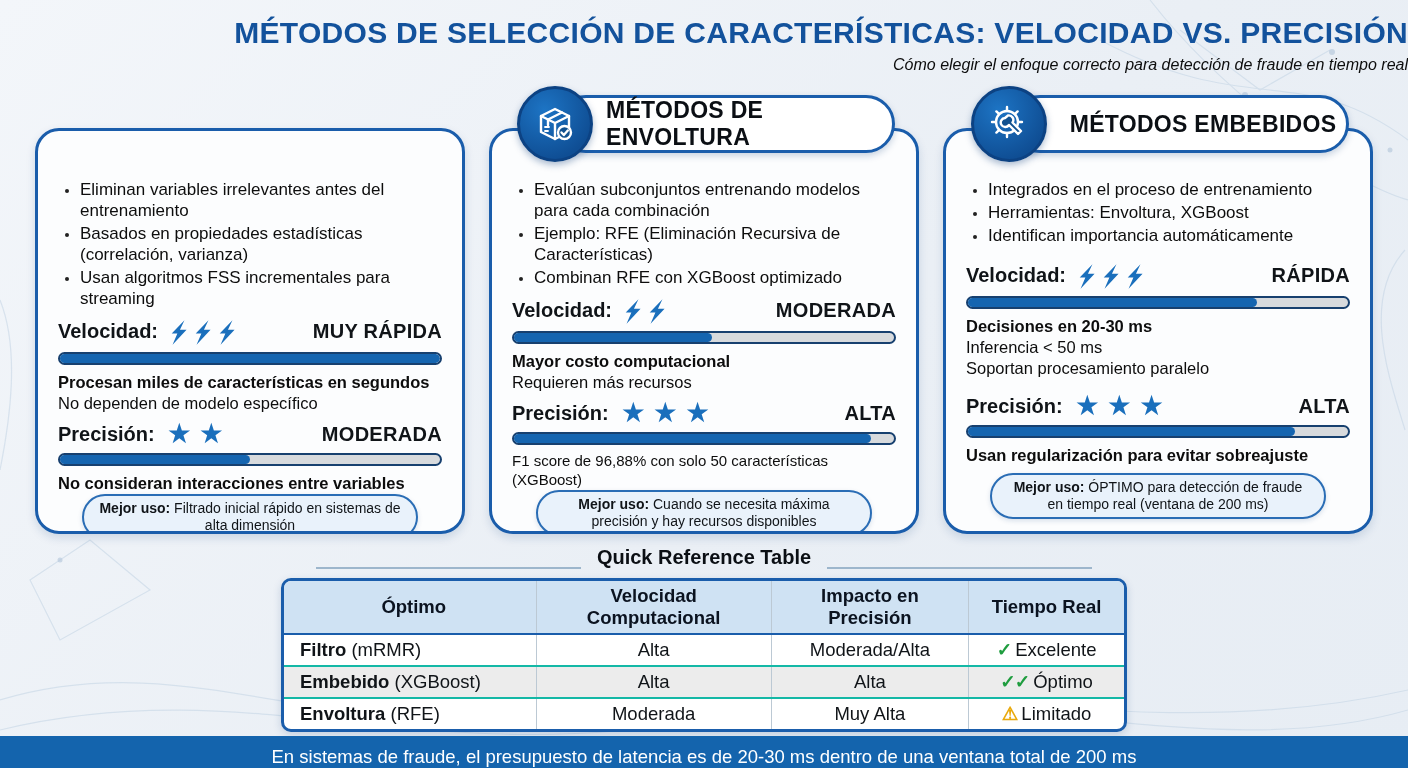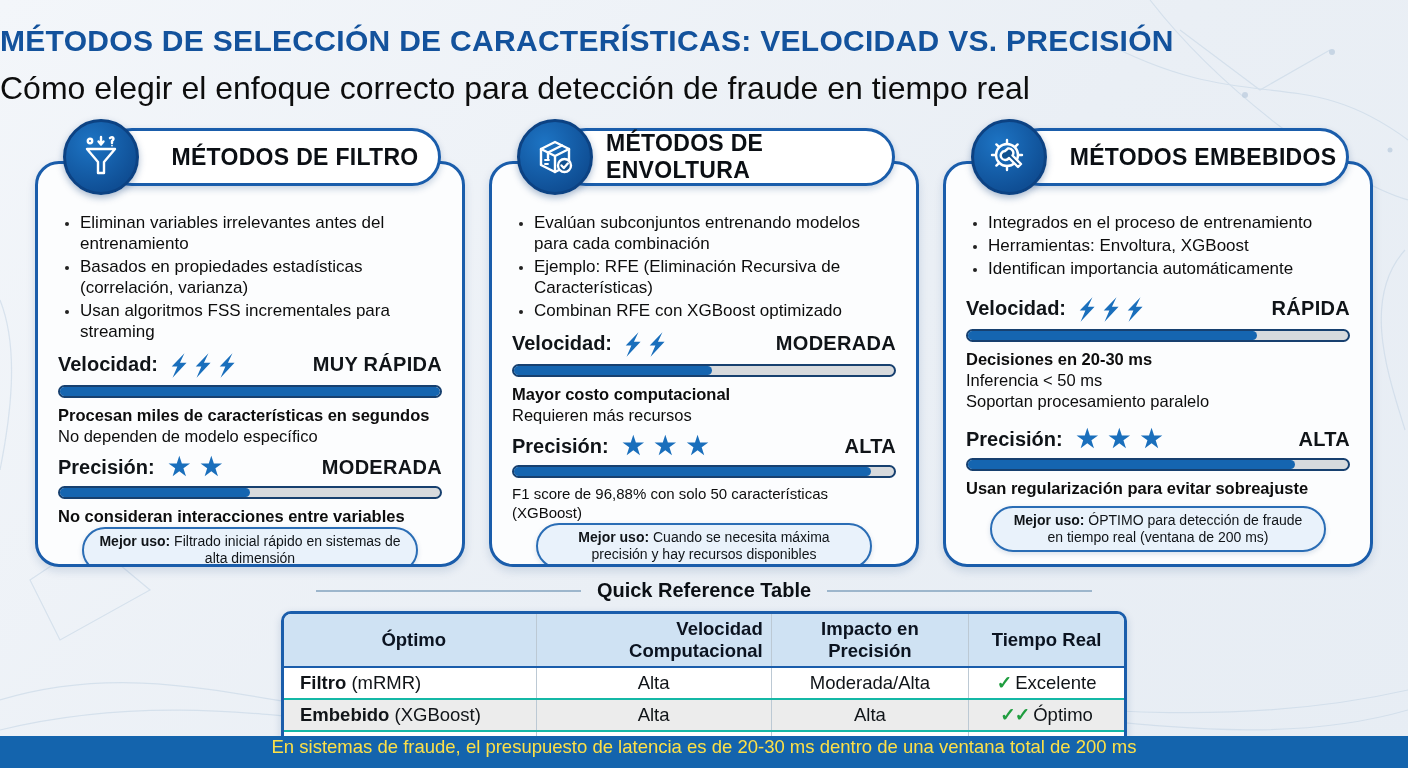--- a/index.html
+++ b/index.html
@@ -7,23 +7,23 @@
     --footer-bg:#1464ad; --success:#1f9d3f; --warning:#e9a90c; --thead-bg:#cfe2f3;
   }
   *{box-sizing:border-box; margin:0; padding:0;}
   html,body{width:1408px; height:768px;}
   body{font-family:"Liberation Sans", sans-serif; color:#101418; overflow:hidden;}
   .page{position:relative; width:1408px; height:768px; background:linear-gradient(135deg,#f3f6fa 0%, #eaeff5 55%, #e7edf4 100%); overflow:hidden;}
   .bg-deco{position:absolute; inset:0; z-index:0; pointer-events:none;}
   .content{position:relative; z-index:1; height:100%;}
 
   
-  .hdr{text-align:left; padding-top:24px;}
+  .hdr{text-align:right; padding-top:16px;}
   .hdr-title{font-size:30px; font-weight:800; color:var(--title-blue); letter-spacing:.3px;}
-  .hdr-sub{font-size:32px; color:#0d0d0d; margin-top:12px;}
+  .hdr-sub{font-size:16px; color:#0d0d0d; margin-top:6px;font-style:italic;}
 
   
   .cards{display:flex; justify-content:center; gap:24px; margin-top:12px; height:448px;}
   .card{position:relative; width:430px; height:100%;}
   .pill-row{position:absolute; top:0; left:28px; right:24px; height:76px; display:flex; align-items:center; z-index:3;}
   .icon-circle{width:76px; height:76px; border-radius:50%; background:radial-gradient(circle at 35% 30%, #1d74c4, #0f4e94 75%); border:3px solid #0c4283; display:flex; align-items:center; justify-content:center; z-index:4; box-shadow:0 3px 7px rgba(15,60,120,.35); flex:0 0 auto;}
   .pill{flex:1; height:58px; margin-left:-36px; padding-left:46px; background:#fff; border:3px solid var(--border-blue); border-radius:34px; display:flex; align-items:center; justify-content:center; font-size:23px; font-weight:bold; letter-spacing:.3px; color:#0b0f14; box-shadow:0 3px 7px rgba(15,60,120,.22);}
   .card-body{position:absolute; top:42px; left:0; right:0; bottom:0; background:#fcfdfe; border:3px solid var(--border-blue); border-radius:24px; box-shadow:0 4px 10px rgba(15,60,120,.15); padding:48px 20px 12px 20px; display:flex; flex-direction:column; overflow:hidden;}
   .bullets{list-style:disc; padding-left:22px; font-size:17px; line-height:1.24; color:#0d0d0d;}
   .bullets li{margin-bottom:2px;}
@@ -37,37 +37,37 @@
   .rating-word{margin-left:auto; font-size:20px; font-weight:bold; letter-spacing:.3px;}
   .bar{height:13px; margin-top:7px; background:#d7dadd; border:2px solid #17406f; border-radius:9px; overflow:hidden;}
   .bar-fill{height:100%; background:var(--accent); border-radius:0 7px 7px 0;}
   .notes{margin-top:7px; font-size:16.5px; line-height:1.26; color:#0d0d0d;}
   .note.b{font-weight:bold;}
   .note.small{font-size:15px;}
   .best-use{margin-top:auto; margin-left:24px; margin-right:24px; background:#e9f2fb; border:2.5px solid #2a6db5; border-radius:30px; padding:4px 14px; text-align:center; font-size:14px; line-height:1.22; box-shadow:0 2px 5px rgba(15,60,120,.15);}
   .b{font-weight:bold;}
 
   
-  .table-title-row{display:flex; align-items:center; justify-content:center; gap:16px; margin-top:12px;}
+  .table-title-row{display:flex; align-items:flex-end; justify-content:center; gap:16px; margin-top:12px;}
   .tline{height:2px; width:265px; background:#9db6cc;}
   .table-title{font-size:20px; font-weight:bold; color:#0b0f14;}
   .qtable-wrap{width:846px; margin:9px auto 0 auto; border:3px solid var(--border-blue); border-radius:10px; overflow:hidden; background:#fff; box-shadow:0 3px 8px rgba(15,60,120,.18);}
   table{width:100%; border-collapse:collapse; font-size:18.5px;}
   thead th{background:var(--thead-bg); font-weight:bold; padding:4px 8px; border-bottom:2px solid var(--border-blue); color:#0b1320;}
   tbody td{padding:4px 8px; text-align:center; border-top:2px solid #14b8a6;}
   td+td, th+th{border-left:1px solid #bcc9d4;}
   tbody tr:nth-child(2){background:#ececec;}
   .col-method{width:30%; text-align:left !important; padding-left:16px !important;}
-  .col-speed{width:28%;text-align:right;} .col-prec{width:23.5%;} .col-rt{width:18.5%;}
+  .col-speed{width:28%;} .col-prec{width:23.5%;} .col-rt{width:18.5%;}
   .rt-icon{font-weight:bold; margin-right:4px; letter-spacing:-1px;}
   .rt-icon[data-type="success"]{color:var(--success);}
   .rt-icon[data-type="warning"]{color:var(--warning);}
 
   
-  .footer{position:absolute; left:0; right:0; bottom:0; height:32px; background:var(--footer-bg); color:#fde047; display:flex; align-items:flex-start; justify-content:center; font-size:18.5px;}
+  .footer{position:absolute; left:0; right:0; bottom:0; height:32px; background:var(--footer-bg); color:#ffffff; display:flex; align-items:flex-end; justify-content:center; font-size:18.5px;}
 </style>
 </head>
 <body>
 
 <div class="page">
 
   <svg class="bg-deco" width="1408" height="768" viewBox="0 0 1408 768">
     <g fill="none" stroke="#c3d4e4" stroke-width="1.2" opacity="0.55">
       <path d="M1100,40 C1250,120 1300,60 1408,140"></path>
       <path d="M1150,0 C1220,90 1340,180 1408,200"></path>
@@ -90,32 +90,20 @@
   <div class="content">
 
     <div class="hdr">
       <div class="hdr-title">MÉTODOS DE SELECCIÓN DE CARACTERÍSTICAS: VELOCIDAD VS. PRECISIÓN</div>
       <div class="hdr-sub">Cómo elegir el enfoque correcto para detección de fraude en tiempo real</div>
     </div>
 
     <div class="cards">
 
       <div class="card">
-        <div class="pill-row">
-          <div class="icon-circle">
-            <svg width="48" height="48" viewBox="0 0 48 48" fill="none" stroke="#fff" stroke-width="2.4" stroke-linecap="round" stroke-linejoin="round">
-              <path d="M10 16 L38 16 L27 29 L27 40 L21 40 L21 29 Z"></path>
-              <circle cx="13" cy="8" r="2.2"></circle>
-                <path d="M24 4 L24 11 M21.5 8.5 L24 11.5 L26.5 8.5"></path>
-              <path d="M33 5 c3,-2 5,1 2,3 l0 2" fill="none"></path>
-                <circle cx="35" cy="12.6" r="0.9" fill="#fff" stroke="none"></circle>
-            </svg>
-          </div>
-          <div class="pill">MÉTODOS DE FILTRO</div>
-        </div>
         <div class="card-body">
           <ul class="bullets">
             <li>Eliminan variables irrelevantes antes del entrenamiento</li>
             <li>Basados en propiedades estadísticas (correlación, varianza)</li>
             <li>Usan algoritmos FSS incrementales para streaming</li>
           </ul>
           <div class="sec">
             <div class="rating-row">
               <span class="rating-label">Velocidad:</span>
               <span class="glyphs">

